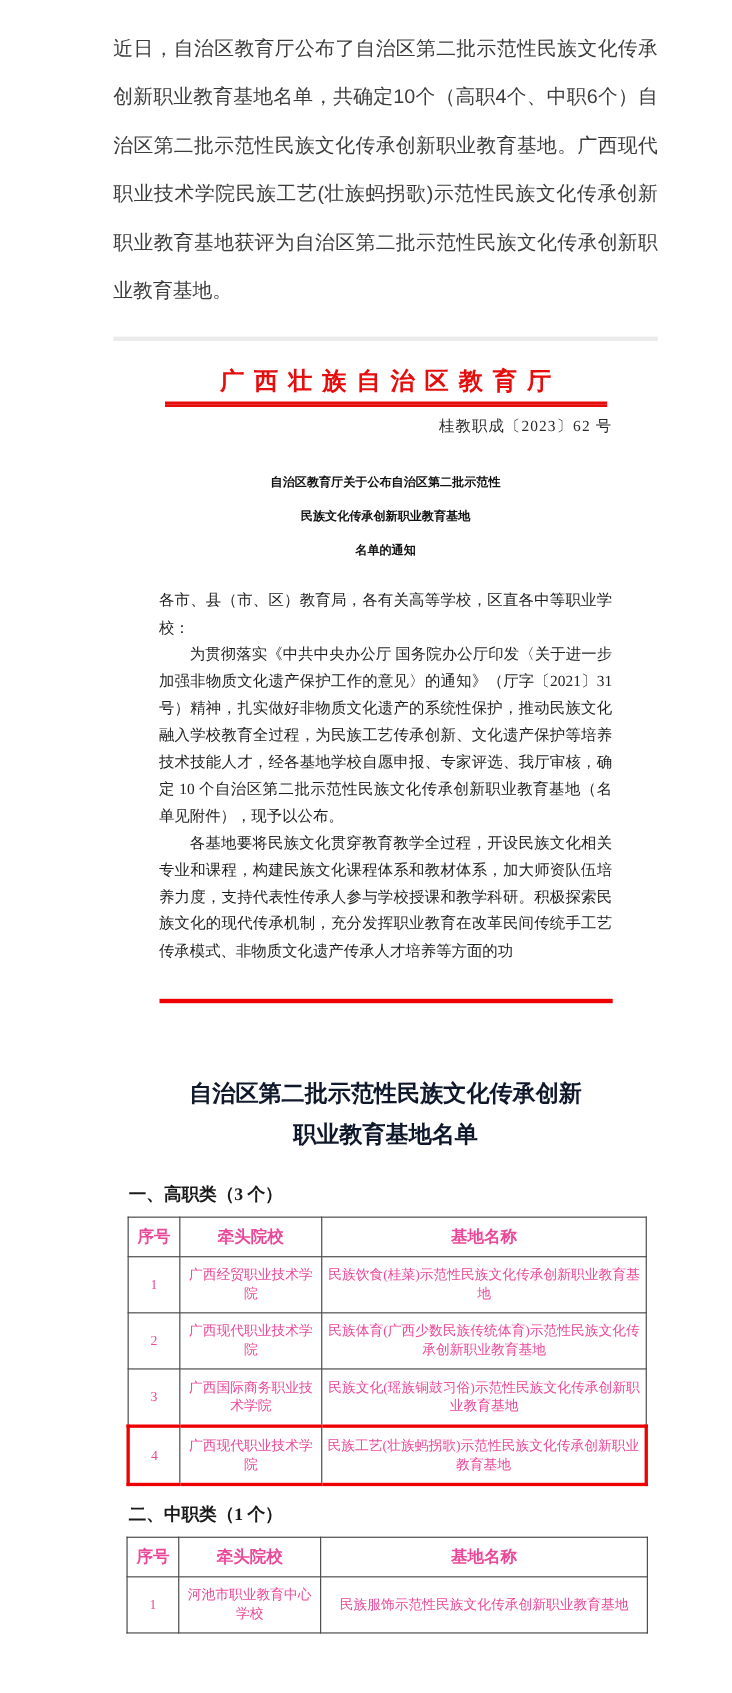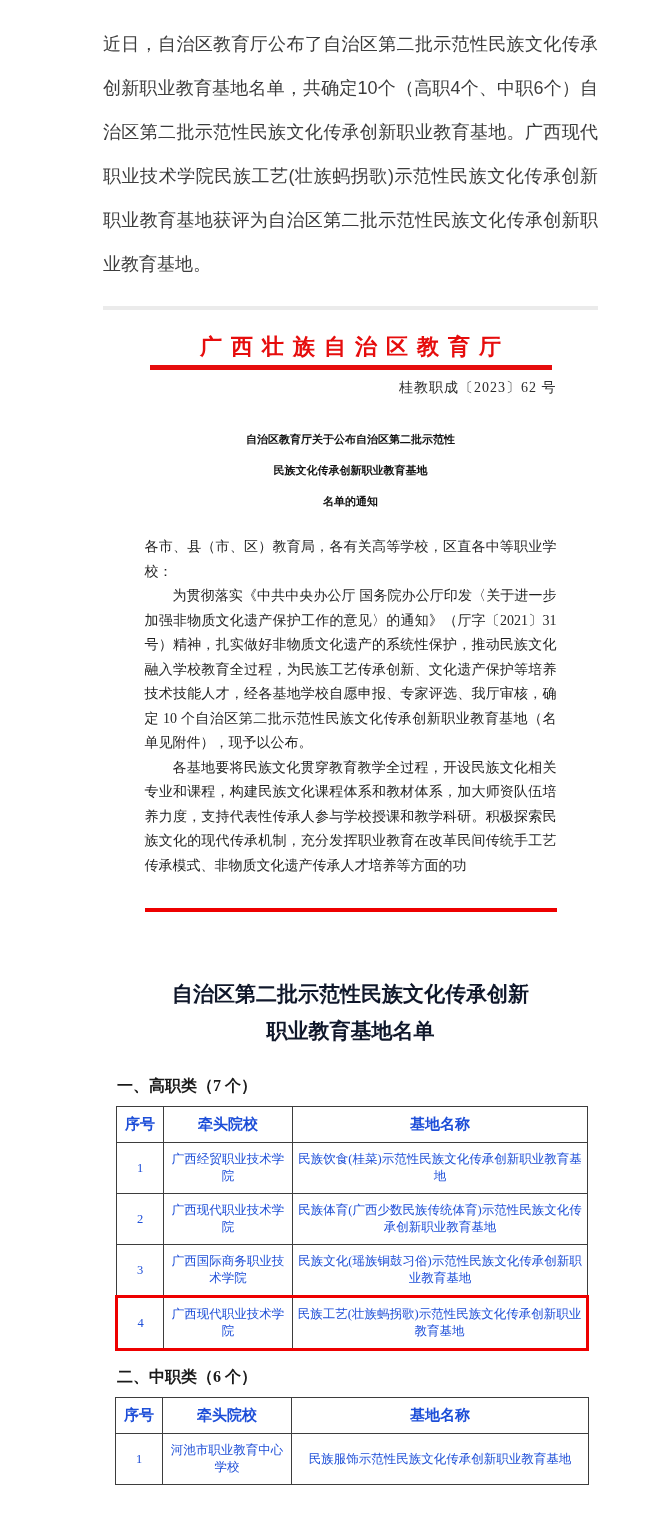--- a/index.html
+++ b/index.html
@@ -57,21 +57,21 @@
   }
 
   
   .attachment{margin-top:64px;color:#161616;}
   .attach-label{margin-left:22px;font-size:16px;font-weight:bold;color:#222;}
   .attach-title{margin:28px 0 0 0;text-align:center;font-size:21px;font-weight:bold;line-height:37px;color:#0f172a;}
   .sec-heading{margin:26px 0 9px 14px;font-size:16px;font-weight:bold;color:#1a1a1a;}
   .tbl-group + .tbl-group .sec-heading{margin-top:16px;}
   table.base-table{
     margin-left:12px;width:474px;border-collapse:collapse;table-layout:fixed;
-    font-size:12.5px;color:#1d4ed8;
+    font-size:12.5px;color:#ec4899;
   }
   table.base-table th{
     border:1px solid var(--table-border);
     font-size:15px;font-weight:bold;padding:8px 2px;text-align:center;
   }
   table.base-table td{
     border:1px solid var(--table-border);
     padding:8px 3px;text-align:center;line-height:17px;
   }
   col.col-no{width:47px;}
@@ -107,21 +107,21 @@
     <div class="red-rule-bottom"></div>
   </div>
 
   <div class="attachment">
     <h2 class="attach-title">
       <span>自治区第二批示范性民族文化传承创新</span><br>
       <span>职业教育基地名单</span>
     </h2>
 
     <div class="tbl-group">
-      <div class="sec-heading">一、高职类（7 个）</div>
+      <div class="sec-heading">一、高职类（3 个）</div>
       <table class="base-table">
         <colgroup>
             <col class="col-no">
             <col class="col-school">
             <col class="col-base">
           </colgroup>
         <thead>
             <tr>
               <th>序号</th>
               <th>牵头院校</th>
@@ -147,21 +147,21 @@
             <tr class="hl">
               <td>4</td>
               <td>广西现代职业技术学院</td>
               <td>民族工艺(壮族蚂拐歌)示范性民族文化传承创新职业教育基地</td>
             </tr>
           </tbody>
       </table>
     </div>
 
     <div class="tbl-group">
-      <div class="sec-heading">二、中职类（6 个）</div>
+      <div class="sec-heading">二、中职类（1 个）</div>
       <table class="base-table">
         <colgroup>
             <col class="col-no">
             <col class="col-school">
             <col class="col-base">
           </colgroup>
         <thead>
             <tr>
               <th>序号</th>
               <th>牵头院校</th>

